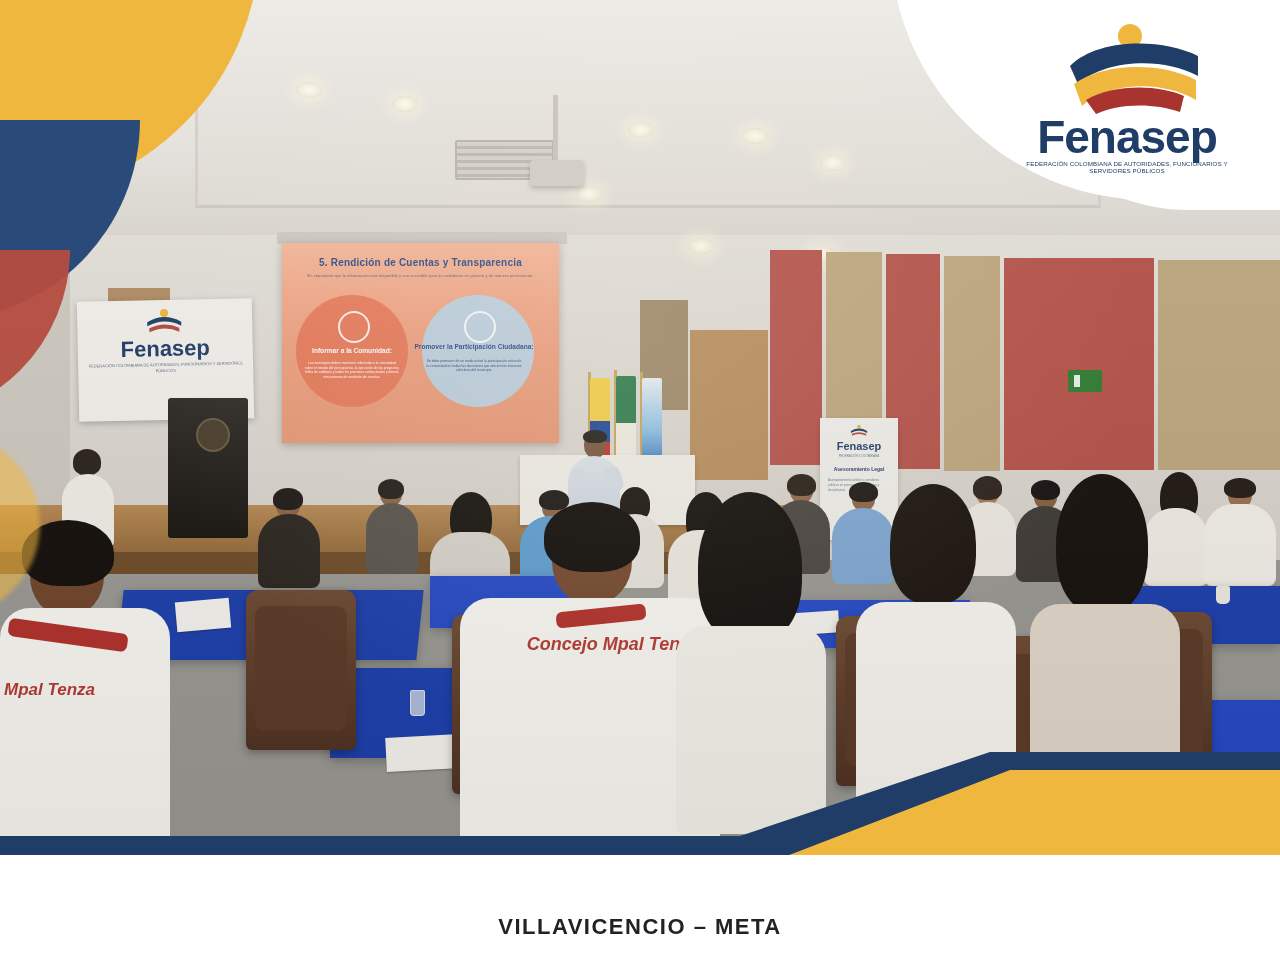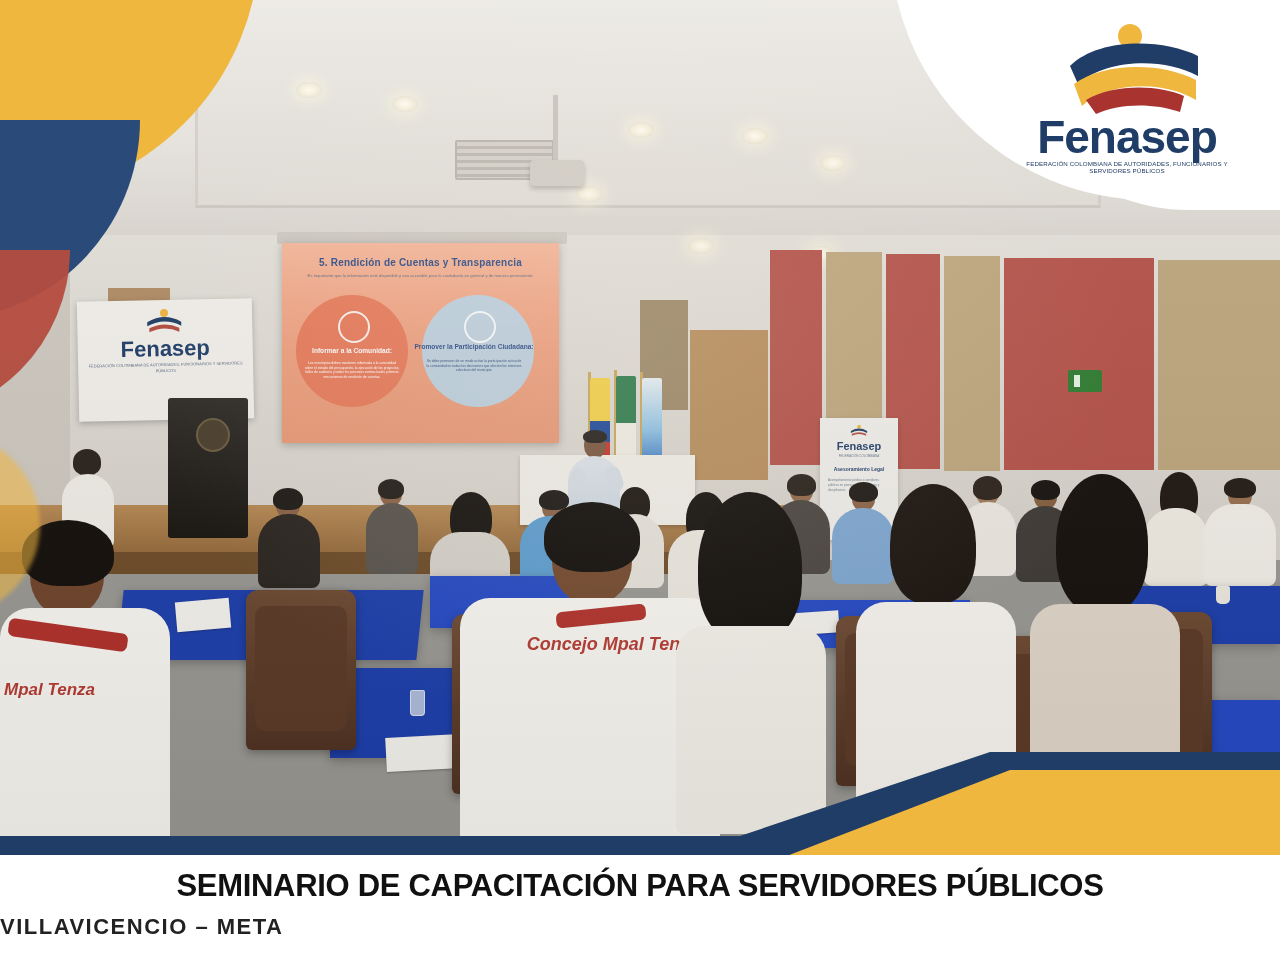--- a/index.html
+++ b/index.html
@@ -119,21 +119,21 @@
      clip-path:polygon(0 70%,740px 70%,990px 0,1280px 0,1280px 46%,1010px 46%,770px 100%,0 100%);}
   .bottom-white{left:0;bottom:0;width:1280px;height:105px;background:#ffffff;}
 
   
   .logo{position:absolute;right:38px;top:22px;width:230px;height:150px;}
   .logo-word{position:absolute;left:0;right:0;top:88px;text-align:center;font-size:46px;font-weight:bold;color:#1f3d66;letter-spacing:-1px;}
   .logo-sub{position:absolute;left:0;right:0;top:138px;text-align:center;font-size:6.2px;color:#1f3d66;letter-spacing:.1px;}
 
   
   .caption{position:absolute;left:0;right:0;bottom:56px;text-align:center;font-size:31px;font-weight:bold;color:#111;letter-spacing:-.3px;}
-  .subcaption{position:absolute;left:0;right:0;bottom:20px;text-align:left;font-size:22px;font-weight:bold;color:#222;letter-spacing:1.5px;}
+  .subcaption{position:absolute;left:0;right:0;bottom:20px;text-align:center;font-size:22px;font-weight:bold;color:#222;letter-spacing:1.5px;}
 </style>
 </head>
 <body>
 
 <div id="poster">
 
   <div id="photo">
 
     <div class="wall"></div>
     <div class="ceiling"></div>
@@ -383,16 +383,15 @@
     <svg width="230" height="92" viewBox="0 0 230 92">
       <circle cx="118" cy="14" r="12" fill="#f0b73f"></circle>
       <path d="M58 44 C86 16 150 16 186 34 L186 54 C150 34 92 38 66 62 Z" fill="#1f3d66"></path>
       <path d="M62 62 C92 40 150 40 184 58 L184 78 C150 58 96 60 70 84 Z" fill="#f0b73f"></path>
       <path d="M74 78 C100 62 146 62 172 74 L168 90 C140 80 104 82 84 92 Z" fill="#a8332f"></path>
     </svg>
     <div class="logo-word">Fenasep</div>
     <div class="logo-sub">FEDERACIÓN COLOMBIANA DE AUTORIDADES, FUNCIONARIOS Y SERVIDORES PÚBLICOS</div>
   </div>
 
-  <div class="caption">SEMINARIO DE CAPACITACIÓN PARA SERVIDORES PÚBLICOS</div>
   <div class="subcaption">VILLAVICENCIO – META</div>
 
 </div>
 
 </body></html>

